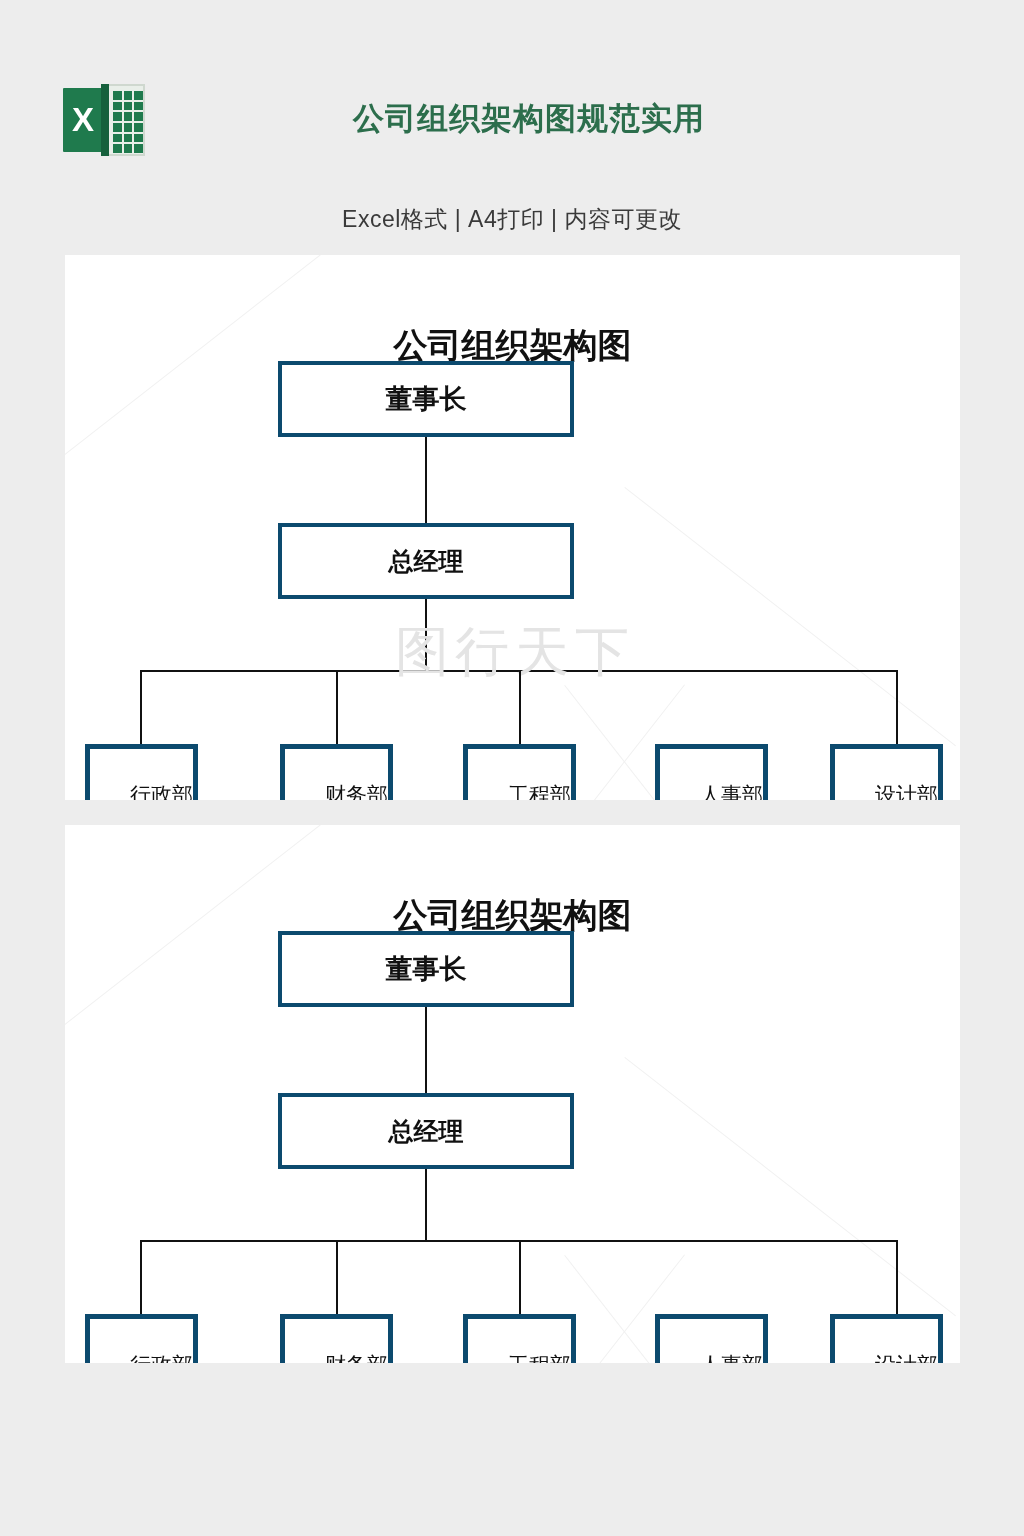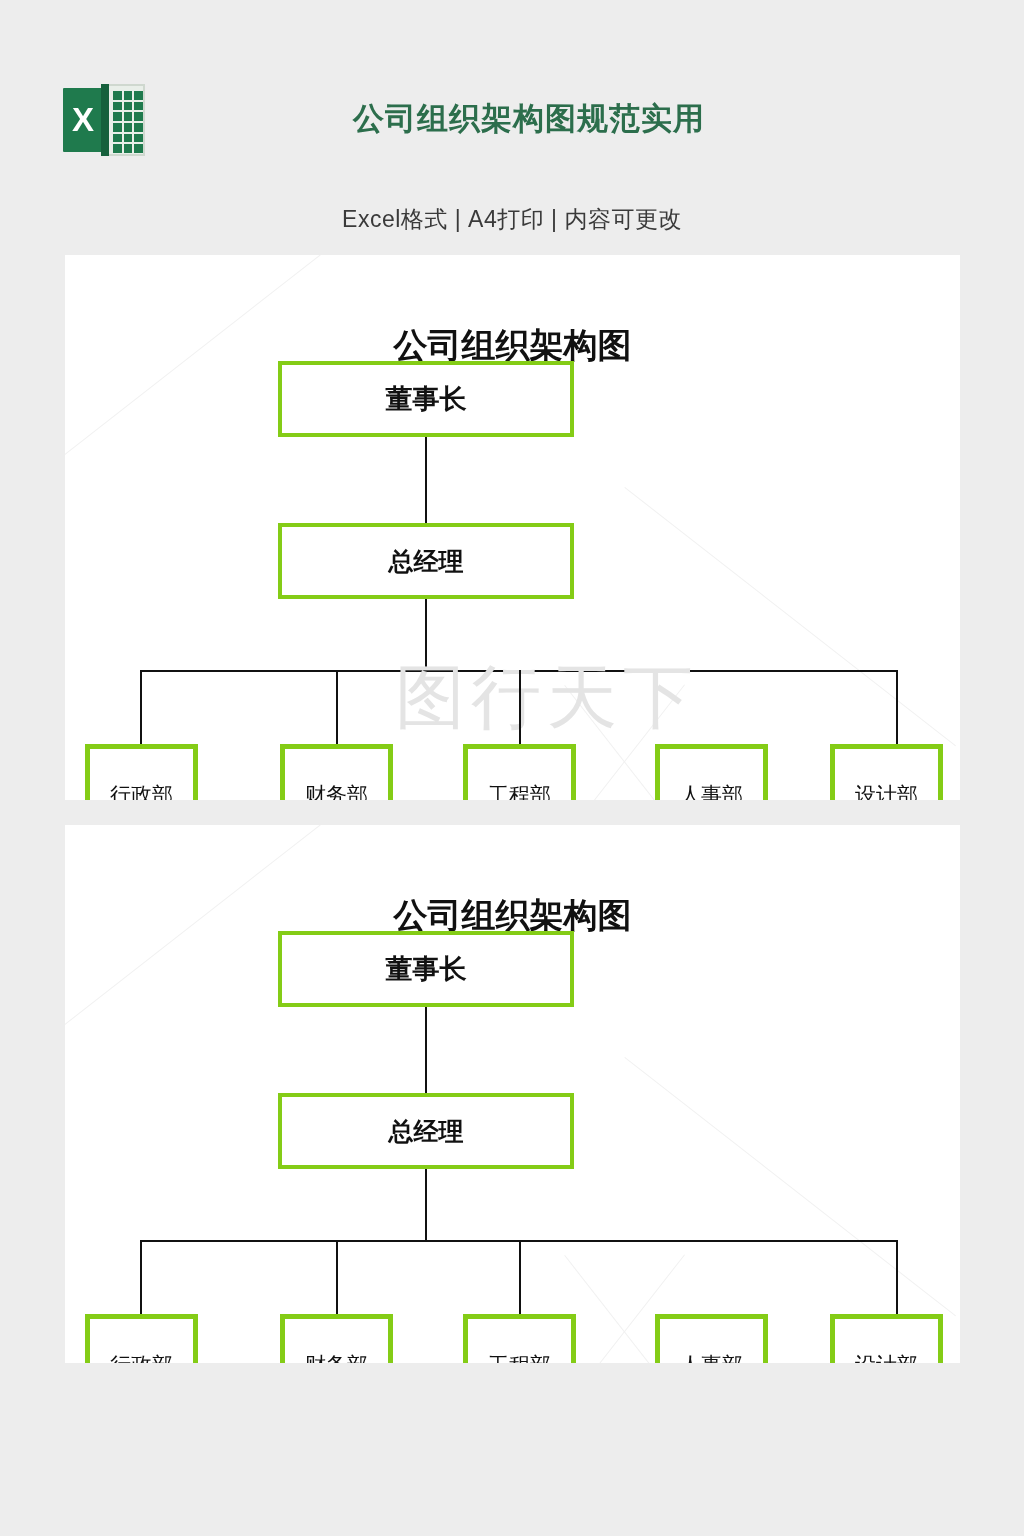--- a/index.html
+++ b/index.html
@@ -131,21 +131,21 @@
     font-size: 34px;
     font-weight: bold;
     color: #111111;
     font-family: "DejaVu Serif", "Liberation Serif", serif;
     margin-top: 44px;
   }
 
   .node {
     position: absolute;
     box-sizing: border-box;
-    border: 4px solid #84cc16;
+    border: 4px solid #0c4a6e;
     background: #ffffff;
     display: flex;
     align-items: center;
     justify-content: center;
     color: #111111;
     font-family: "DejaVu Serif", "Liberation Serif", serif;
   }
   .node-chairman {
     left: 213px;
     top: 106px;
@@ -161,42 +161,43 @@
     height: 76px;
     font-size: 25px;
     font-weight: bold;
   }
   .node-dept {
     top: 489px;
     width: 113px;
     height: 72px;
     font-size: 21px;
     border-width: 5px;
+    justify-content: flex-end;
   }
   .node-dept .node-label {
     margin-top: 30px;
     white-space: nowrap;
   }
 
   .line {
     position: absolute;
     background: #111111;
   }
   .v-line { width: 2px; }
   .h-line { height: 2px; }
 
   .connector-chair-gm { left: 360px; top: 182px; height: 86px; }
   .connector-gm-bus   { left: 360px; top: 344px; height: 72px; }
   .bus-horizontal     { left: 75px;  top: 415px; width: 756px; }
 
   .watermark {
     position: absolute;
     left: 330px;
-    top: 396px;
-    font-size: 70px;
+    top: 361px;
+    font-size: 54px;
     color: #e4e4e4;
     font-family: "DejaVu Serif", "Liberation Serif", serif;
     letter-spacing: 6px;
     white-space: nowrap;
     pointer-events: none;
     user-select: none;
   }
   .wm-diag {
     position: absolute;
     background: #f1f1f1;

